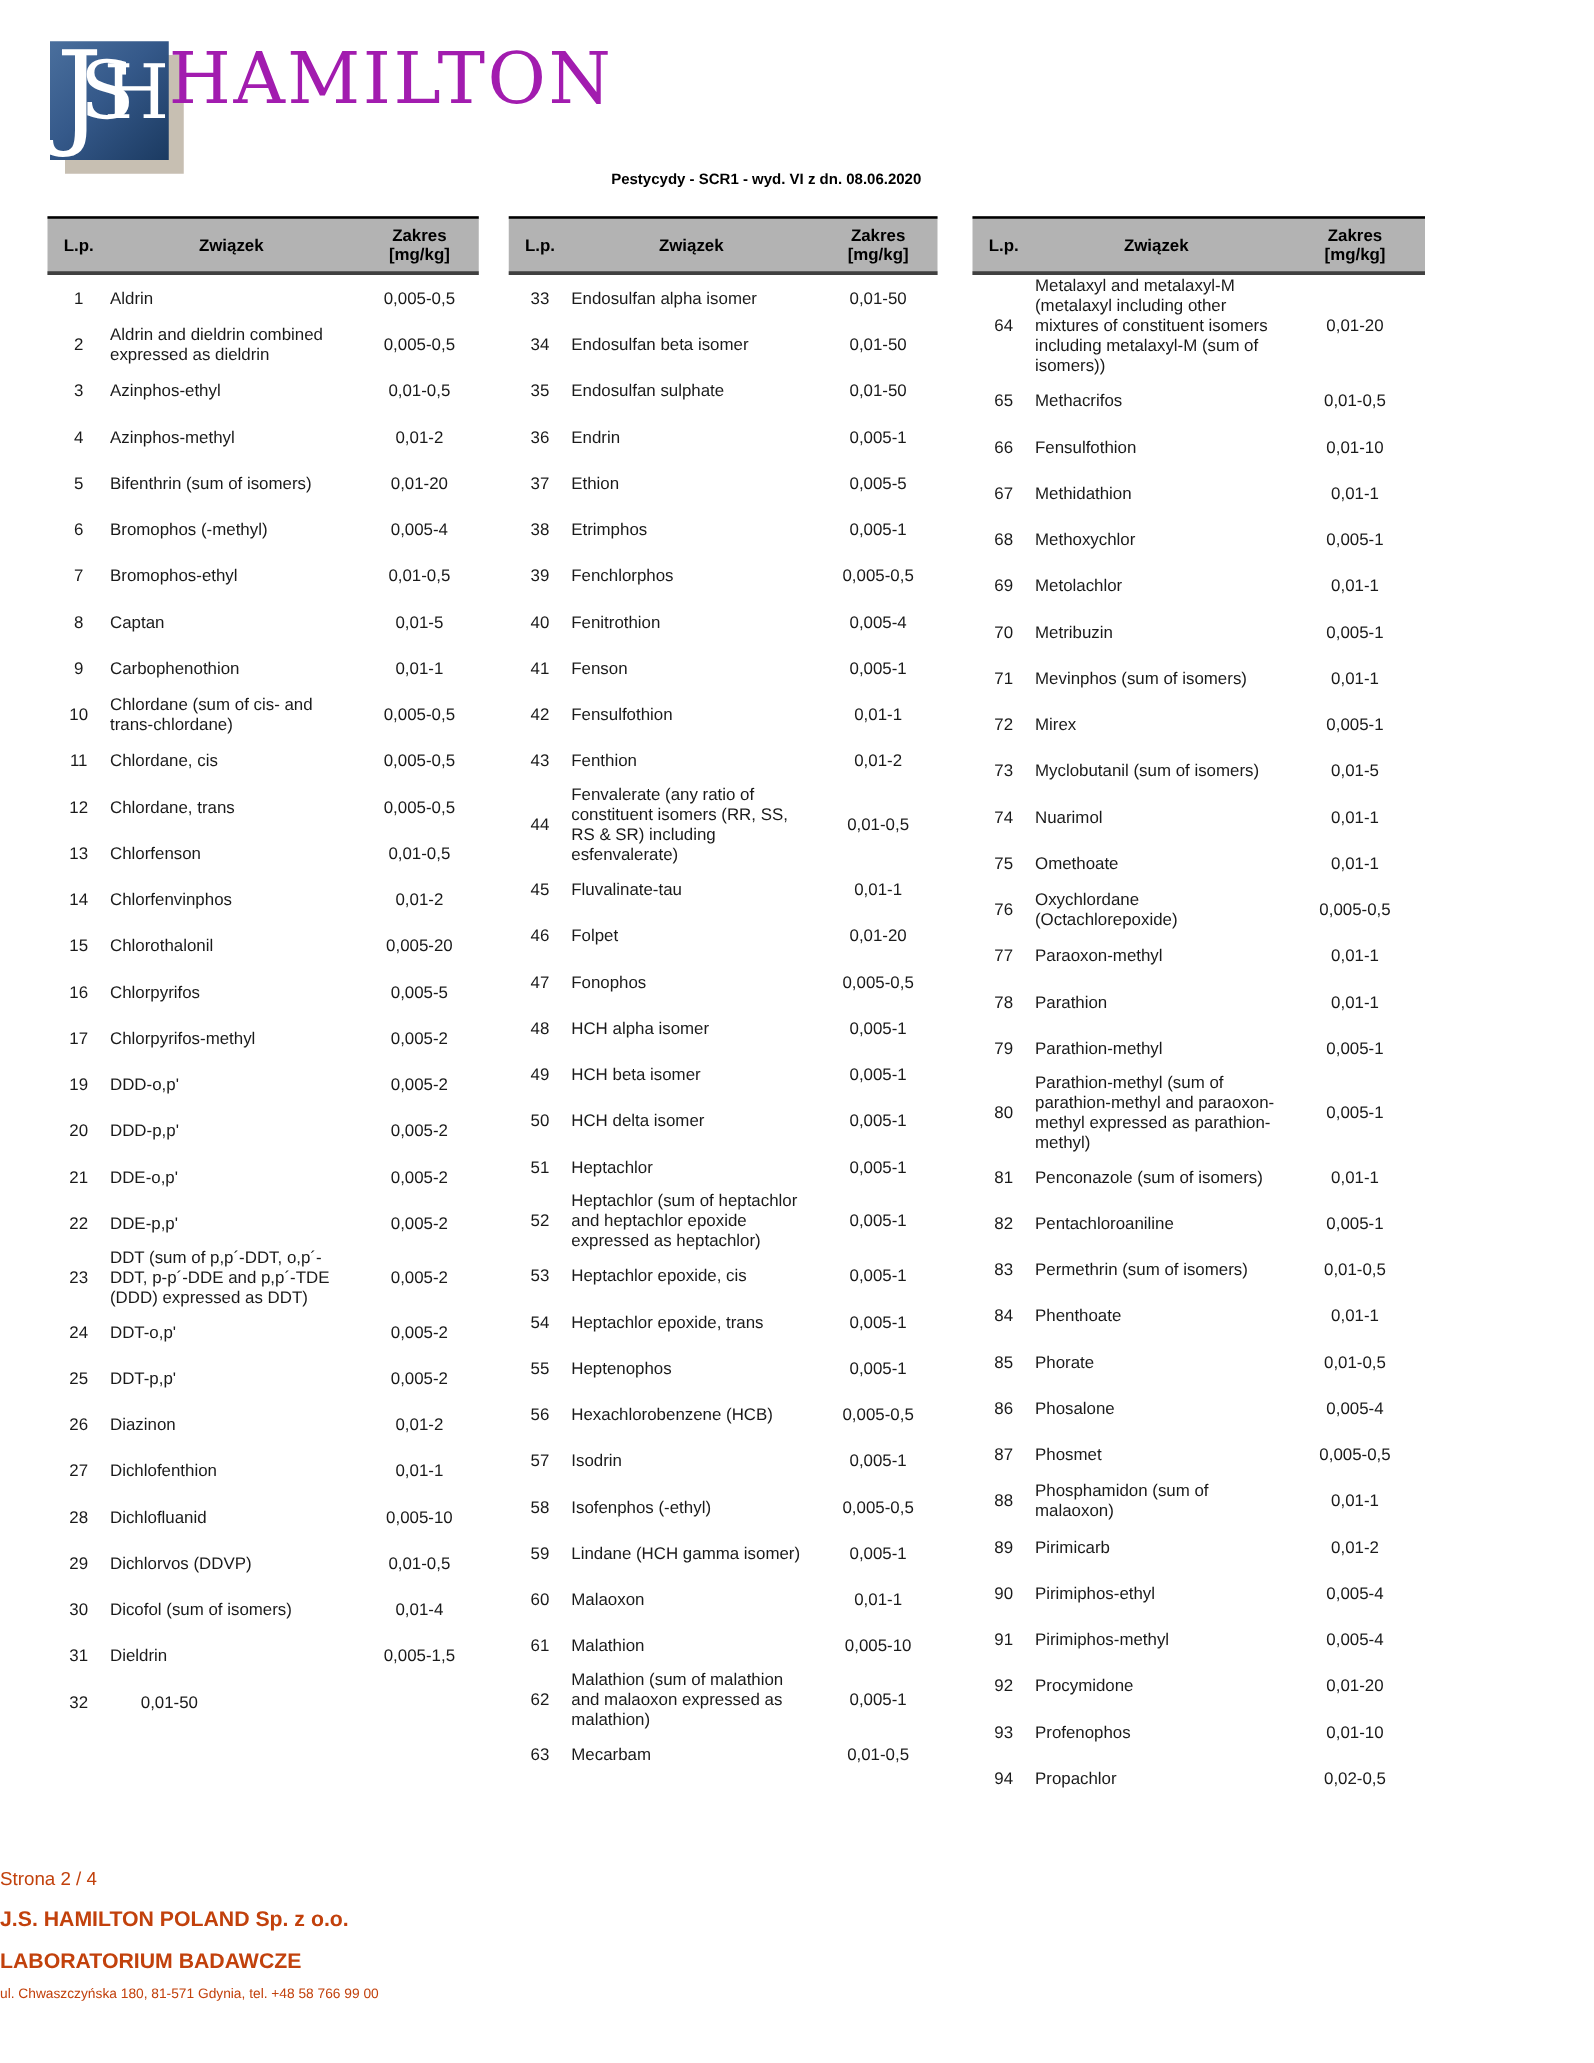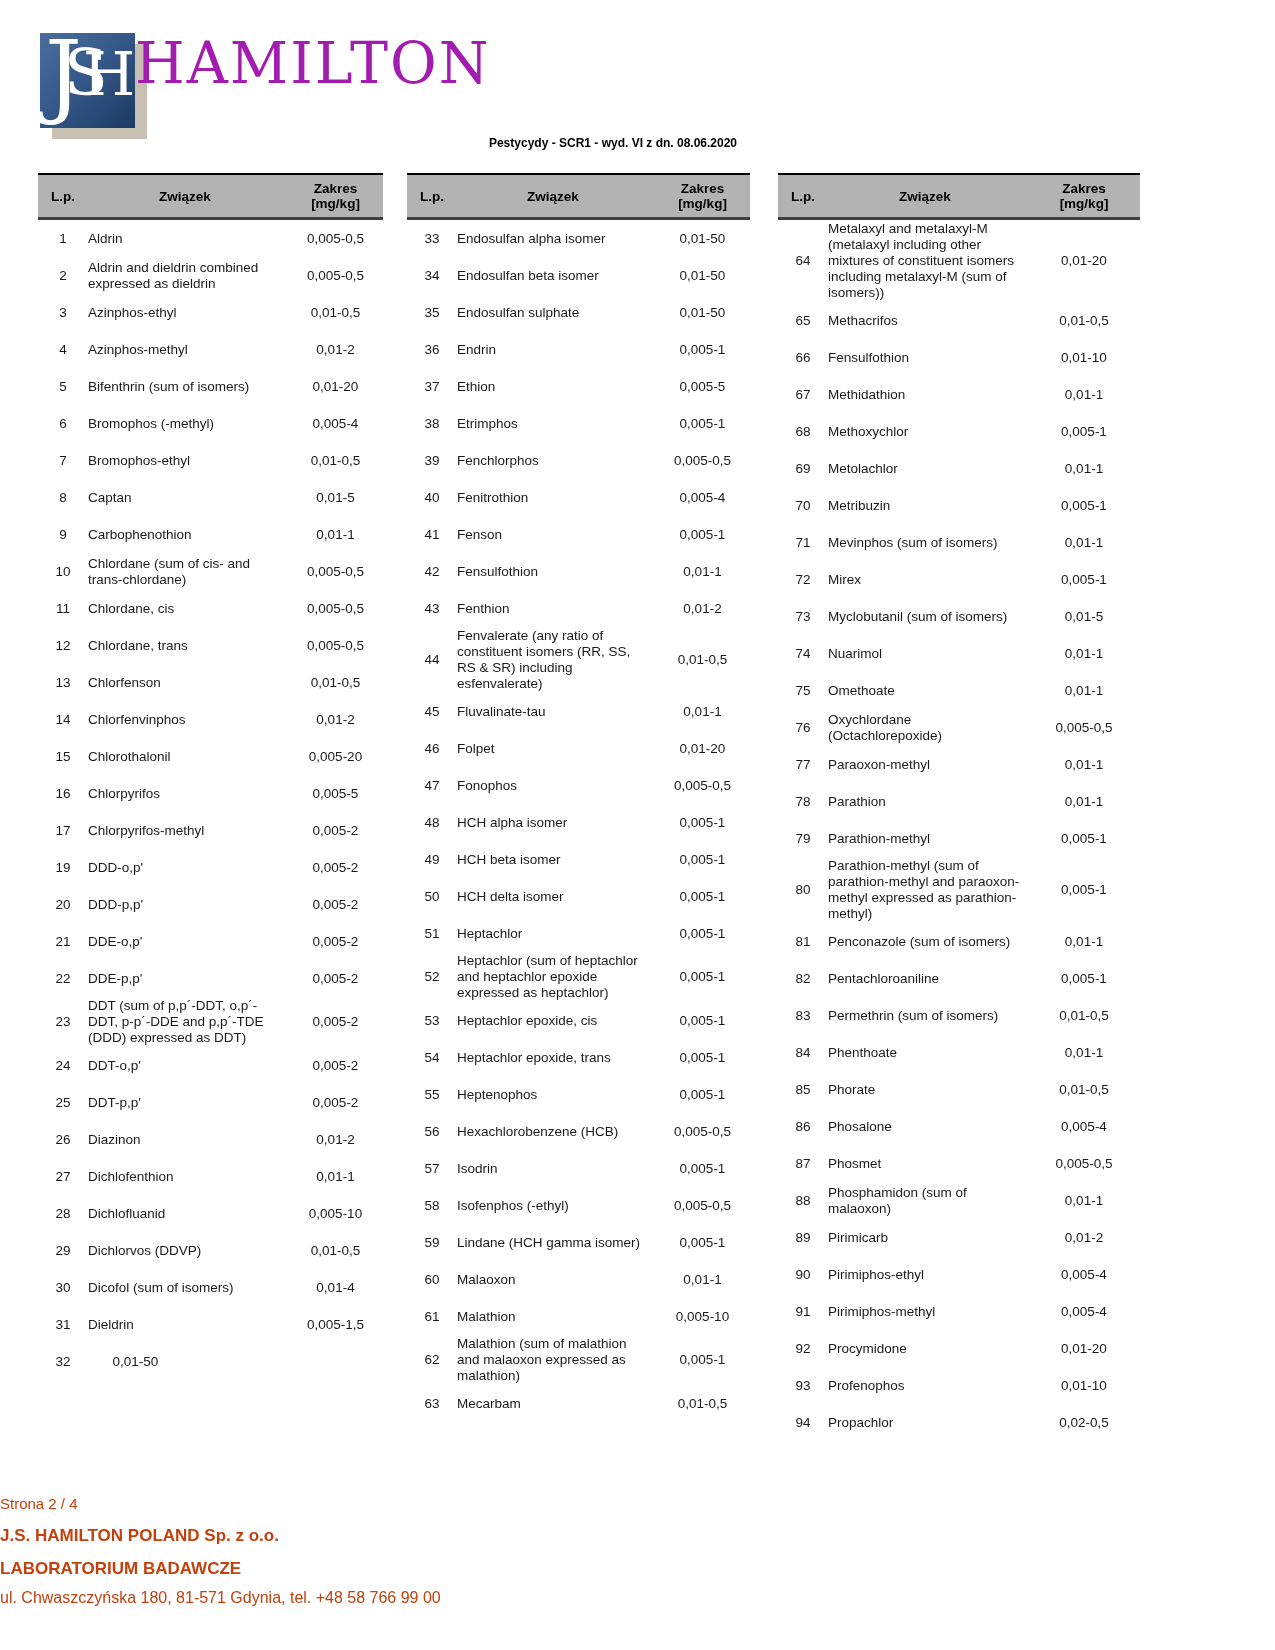--- a/index.html
+++ b/index.html
@@ -52,21 +52,21 @@
   .thead .c-name{text-align:center;}
   .c-range{width:95px;text-align:center;flex:none;}
   .t3 .c-range{width:112px;}
   .range-lines span{display:block;line-height:15px;}
   .trow{display:flex;align-items:center;min-height:35px;padding:1px 0;font-size:13.5px;line-height:16px;color:#1a1a1a;}
   
   .footer-line{position:absolute;left:0;width:1200px;text-align:left;color:#c2410c;}
   .f-page{top:1495px;font-size:15px;}
   .f-company{top:1526px;font-size:17px;font-weight:bold;}
   .f-lab{top:1559px;font-size:17px;font-weight:bold;}
-  .f-address{top:1589px;font-size:16px;}
+  .f-address{top:1589px;font-size:11px;}
 </style>
 </head>
 <body>
 
 <div class="page">
 
   <div class="logo-wrap">
     <div class="logo-shadow"></div>
     <div class="logo-box">
       <span class="lg-j">J</span>

